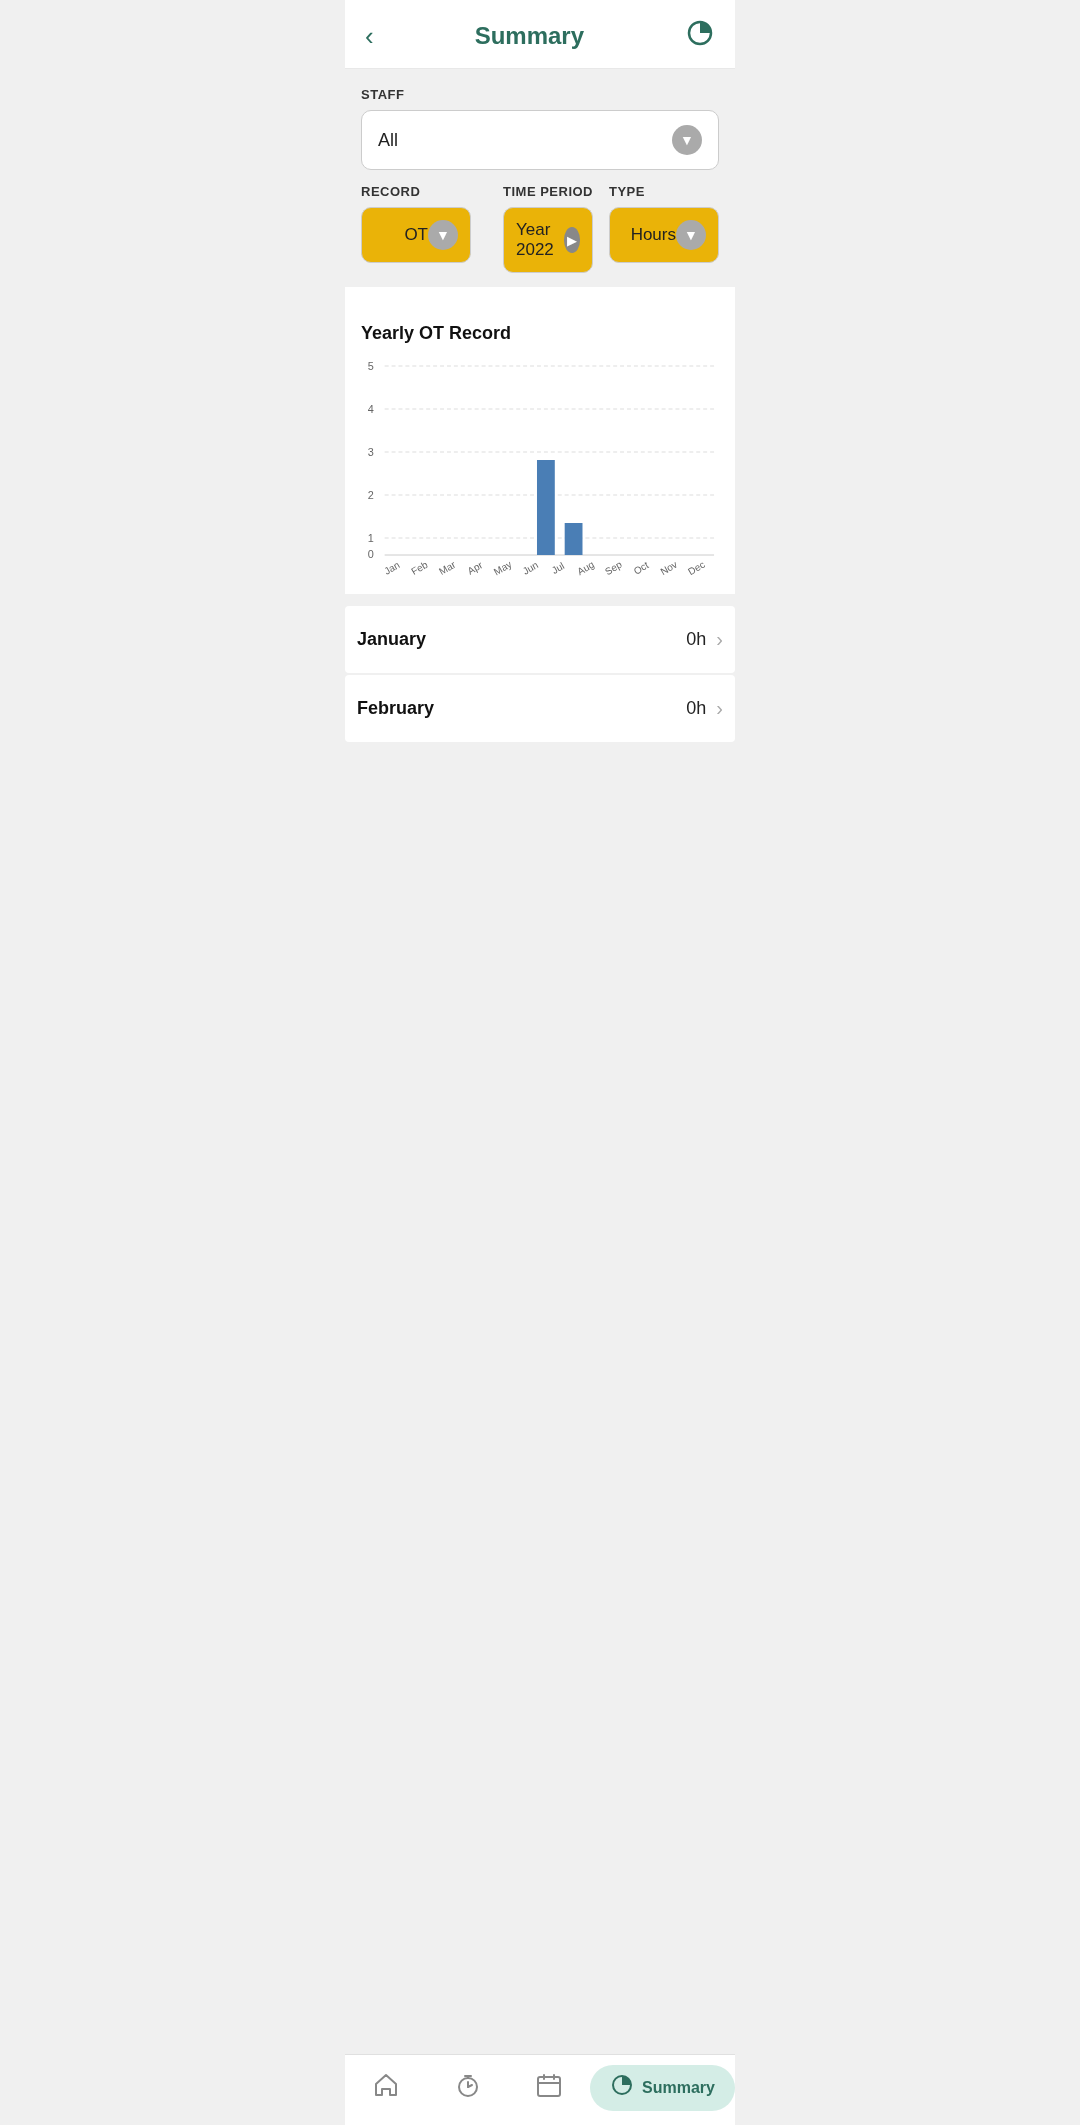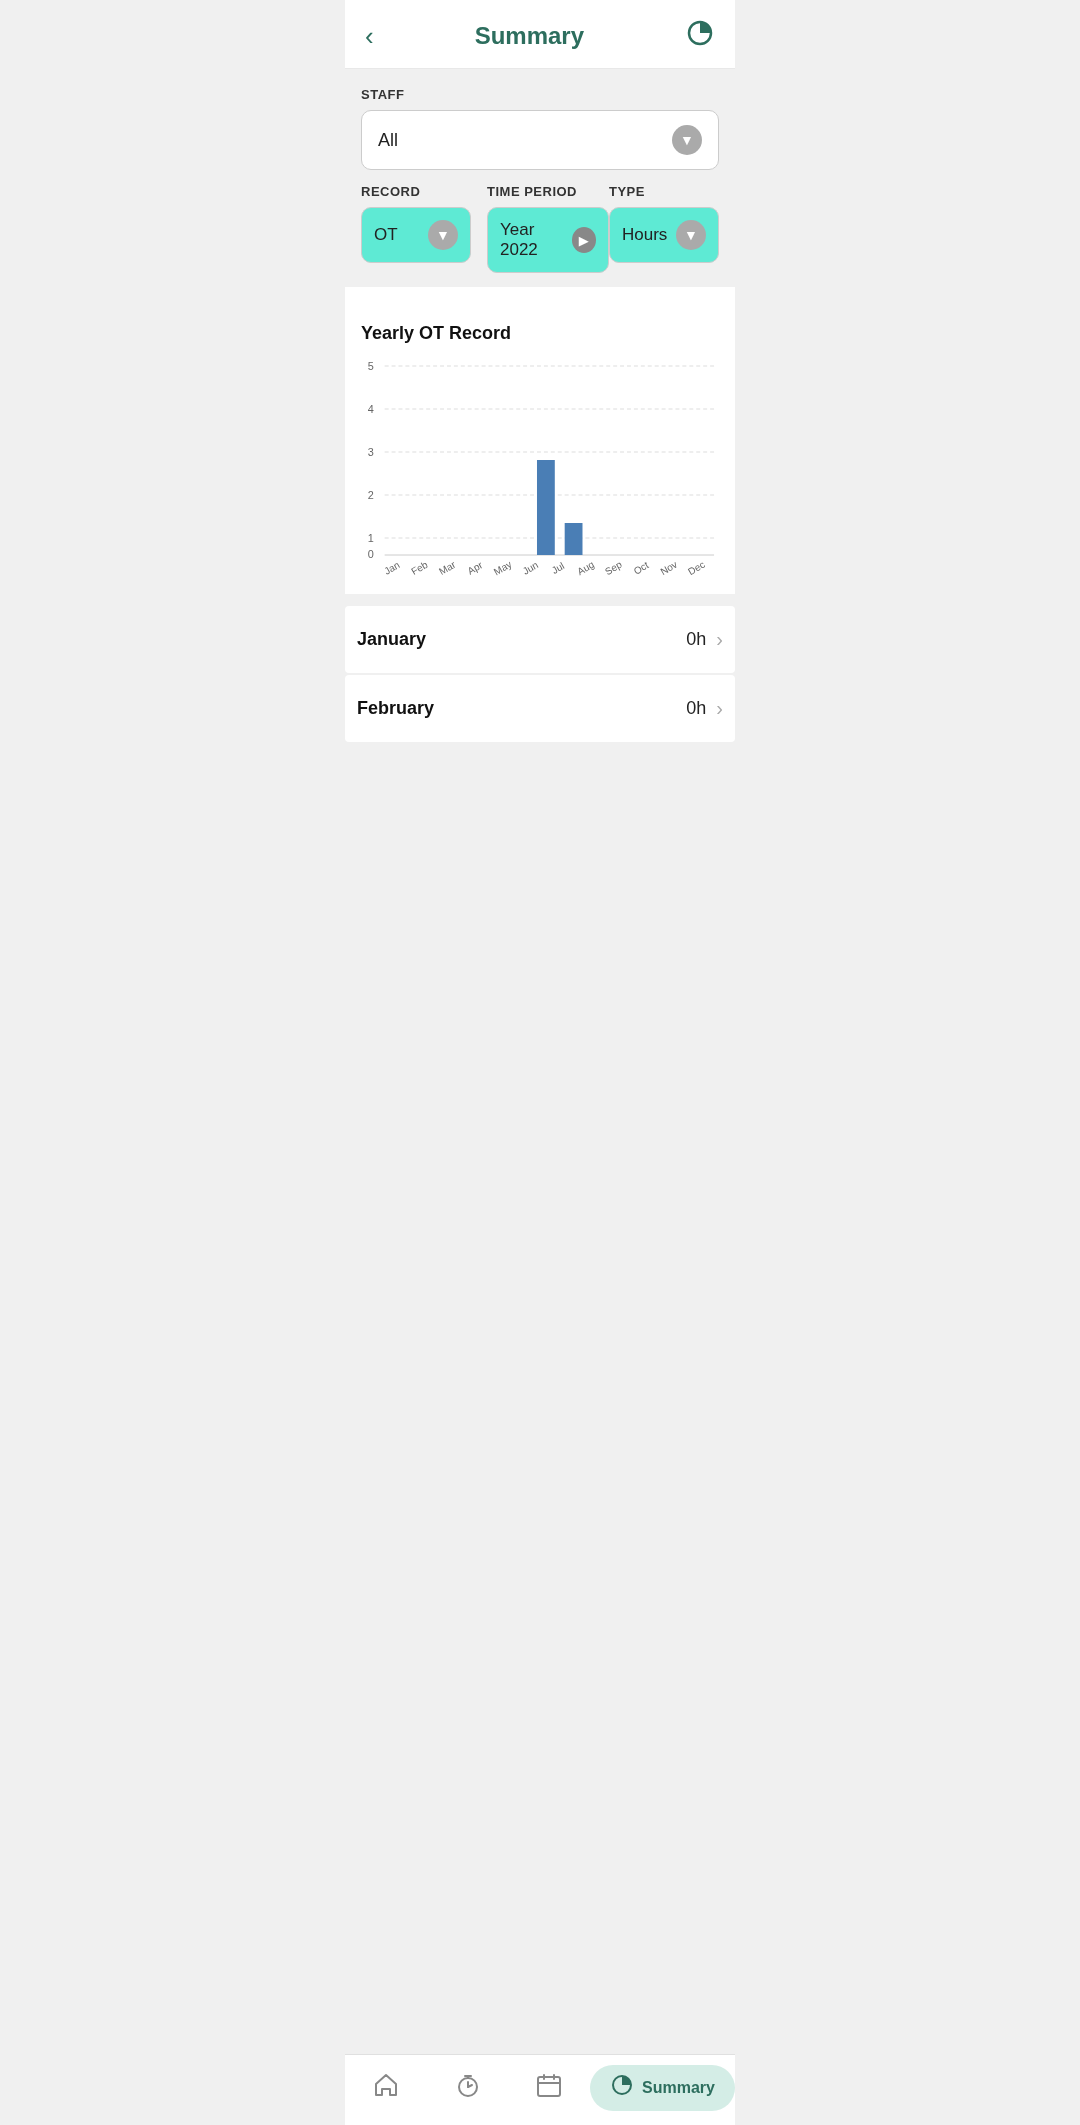--- a/index.html
+++ b/index.html
@@ -84,40 +84,40 @@
       border-radius: 50%;
       display: flex;
       align-items: center;
       justify-content: center;
       color: #fff;
       font-size: 14px;
     }
 
     .row-filters {
       display: flex;
-      gap: 0;
+      gap: 16px;
       margin-top: 14px;
     }
 
     .filter-group {
       display: flex;
       flex-direction: column;
     }
     .filter-group-record { flex: 0 0 auto; min-width: 110px; }
     .filter-group-period { flex: 1; padding-left: 16px; }
     .filter-group-type { flex: 0 0 auto; min-width: 110px; }
 
     .select-box-small {
-      background: #5eead4;
+      background: #eab308;
       border: 1.5px solid #ccc;
       border-radius: 10px;
       padding: 12px 12px;
       display: flex;
       align-items: center;
-      justify-content: space-between;
+      justify-content: flex-end;
       cursor: pointer;
     }
     .select-box-small .select-box-text {
       font-size: 17px;
     }
 
     .nav-icon-circle {
       width: 26px;
       height: 26px;
       background: #aaa;

